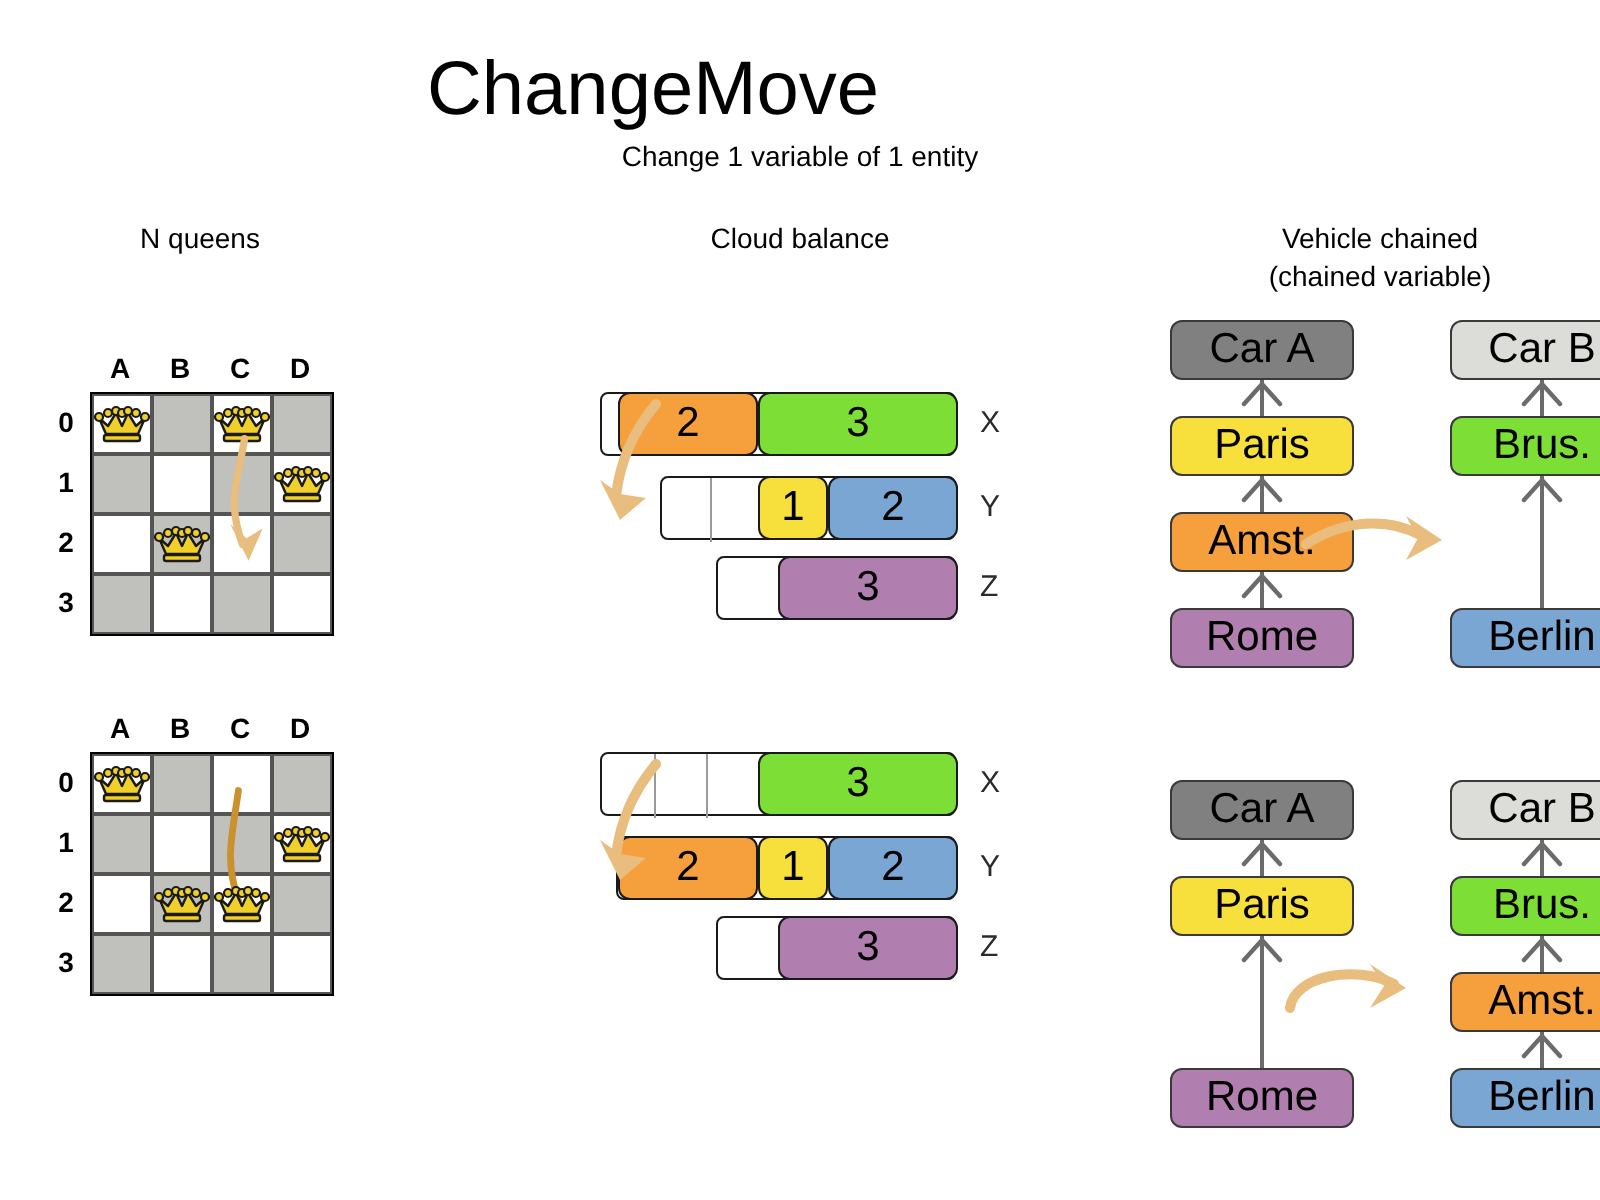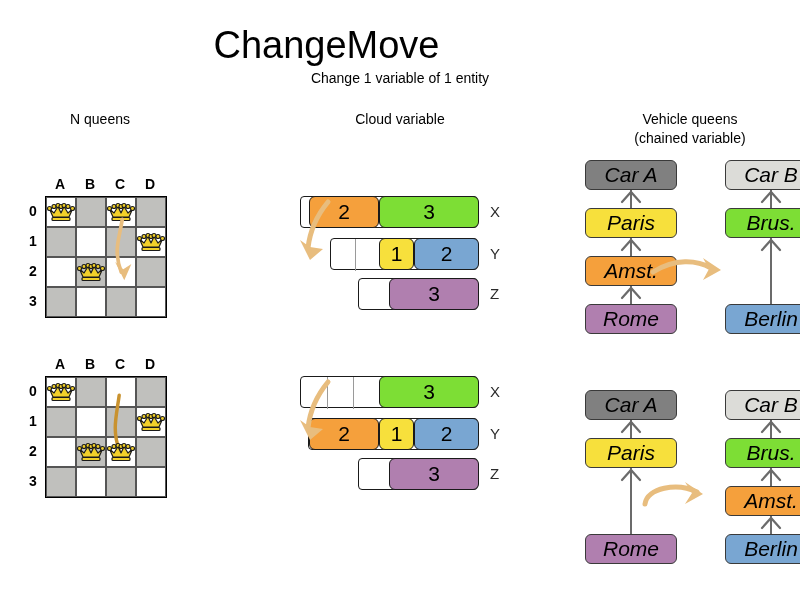--- a/index.html
+++ b/index.html
@@ -49,38 +49,38 @@
        border-radius:4px;background:#fff;box-sizing:border-box;}
   .proc{position:absolute;top:-1.5px;height:32px;border:1.5px solid #1a1a1a;
         border-radius:6px;box-sizing:border-box;
         font-size:21px;line-height:29px;text-align:center;color:#000;}
   .divline{position:absolute;top:0;width:0;height:32px;
            border-left:0.9px solid #9a9a9a;}
   .cloudlabel{position:absolute;font-size:15px;line-height:32px;color:#2b2b2b;}
   .cloudarrow{position:absolute;overflow:visible;pointer-events:none;}
 
   
-  .vrpgroup{position:absolute;font-style:italic;}
+  .vrpgroup{position:absolute;}
   .node{position:absolute;height:30px;border:1.5px solid #3a3a3a;
         border-radius:6px;box-sizing:border-box;
         font-size:21px;line-height:27px;text-align:center;color:#000;}
   .edge{position:absolute;width:0;border-left:2.4px solid #6b6b6b;}
   .edgehead{position:absolute;overflow:visible;}
   .vrparrow{position:absolute;overflow:visible;pointer-events:none;}
 </style>
 </head>
 <body>
 
 <div id="page-title">ChangeMove</div>
 <div id="page-subtitle">Change 1 variable of 1 entity</div>
 
 <div class="col-title" id="title-nqueens">N queens</div>
-<div class="col-title" id="title-cloud">Cloud variable</div>
+<div class="col-title" id="title-cloud">Cloud balance</div>
 <div class="col-title" id="title-vrp">
-  <div>Vehicle queens</div>
+  <div>Vehicle chained</div>
   <div>(chained variable)</div>
 </div>
 
 <div class="board" id="board-before" style="left:45px;top:196px;width:120px;height:120px;">
     <div class="filelabel" style="left: 0px;">A</div>
     <div class="filelabel" style="left: 30px;">B</div>
     <div class="filelabel" style="left: 60px;">C</div>
     <div class="filelabel" style="left: 90px;">D</div>
     <div class="ranklabel" style="top: 0px;">0</div>
     <div class="ranklabel" style="top: 30px;">1</div>

